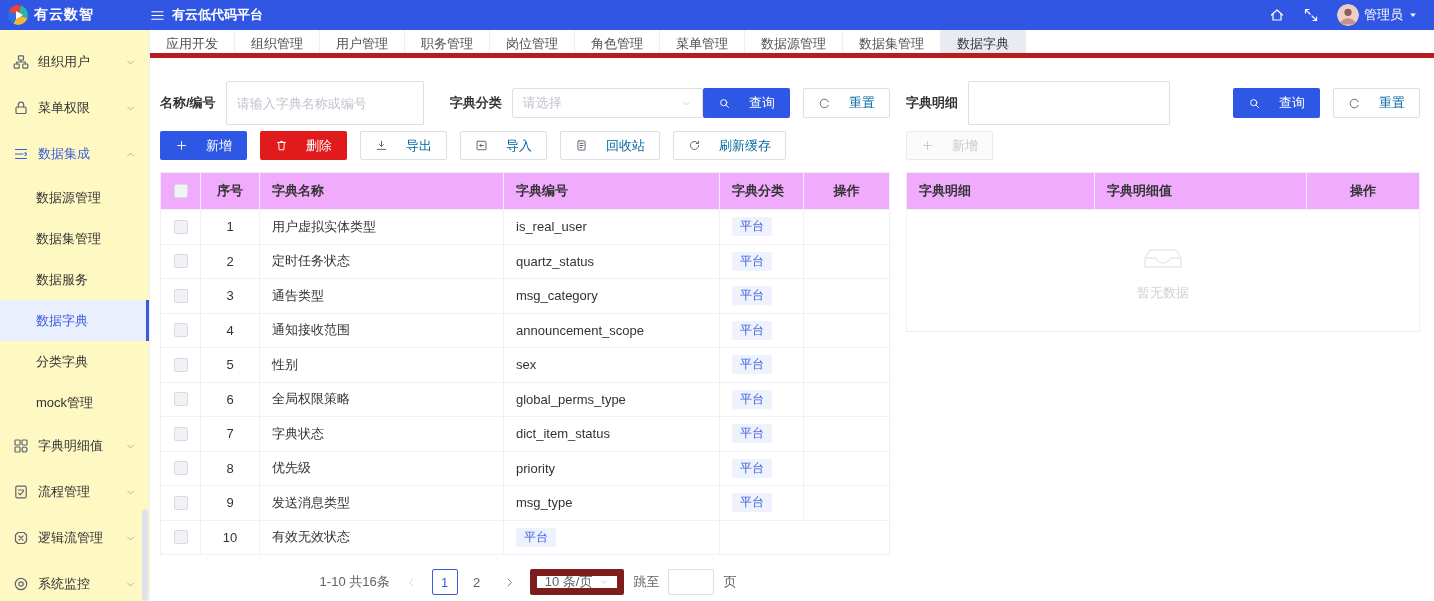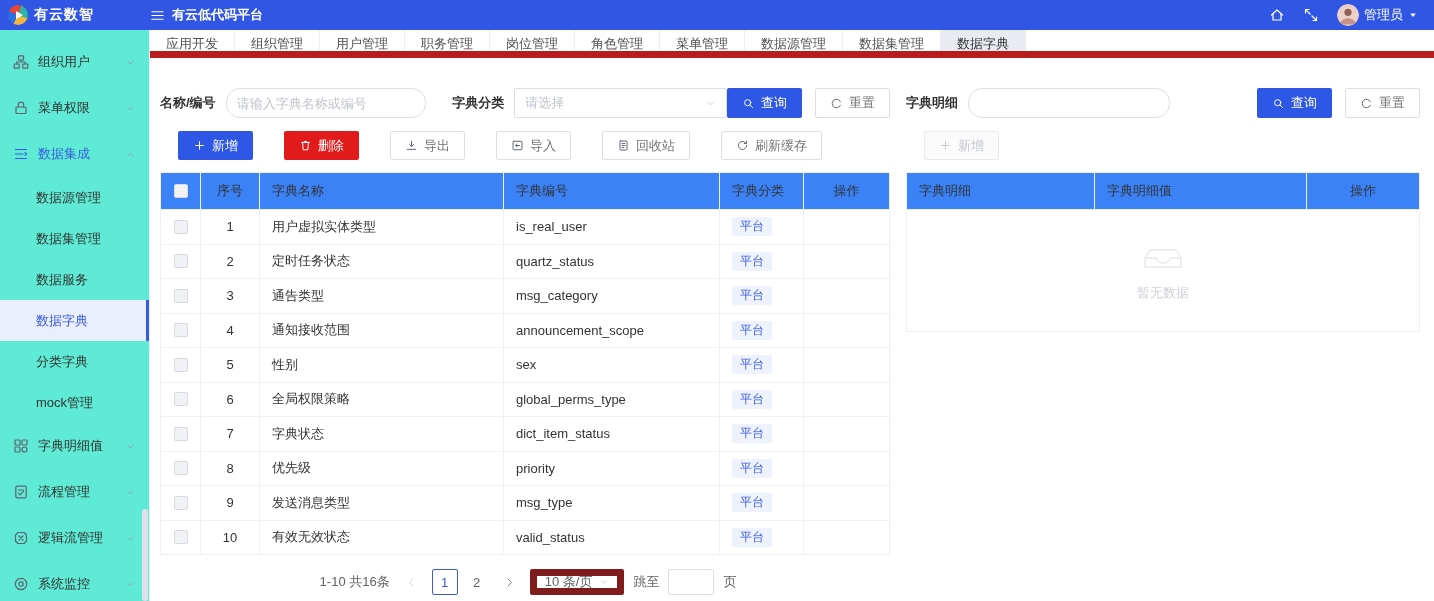--- a/index.html
+++ b/index.html
@@ -18,62 +18,62 @@
   .brand-text { font-weight:bold; font-size:14px; letter-spacing:1px; }
   .app-head { display:flex; align-items:center; gap:7px; font-weight:bold; font-size:13px; }
   .hicon { width:15px; height:15px; display:inline-flex; color:#fff; }
   .header-right { margin-left:auto; display:flex; align-items:center; gap:18px; padding-right:16px; }
   .hicon-lg { width:16px; height:16px; display:inline-flex; cursor:pointer; }
   .avatar { width:22px; height:22px; border-radius:50%; overflow:hidden; flex:none; cursor:pointer; }
   .user-wrap { display:flex; align-items:center; gap:5px; cursor:pointer; }
   .caret { width:10px; height:10px; display:inline-flex; }
   
   .layout { display:flex; height:571px; }
-  .sidebar { width:150px; flex:none; background:#5eead4; border-right:1px solid #edeff4; position:relative; padding-top:9px; }
+  .sidebar { width:150px; flex:none; background:#fef9c3; border-right:1px solid #edeff4; position:relative; padding-top:9px; }
   .side-item { height:46px; display:flex; align-items:center; padding:0 13px; cursor:pointer; color:#333; }
   .side-item .sicon { width:16px; height:16px; margin-right:9px; color:#5f6470; display:inline-flex; flex:none; }
   .side-item .chev { margin-left:auto; width:11px; height:11px; color:#9aa0ab; display:inline-flex; }
   .side-item.active { color:#3a5be0; }
   .side-item.active .sicon { color:#3a5be0; }
   .side-child { height:41px; display:flex; align-items:center; padding-left:36px; cursor:pointer; color:#333; }
   .side-child.active { background:#e9effc; color:#3a5be0; border-right:3px solid #3a5be0; }
   .side-scrollbar { position:absolute; right:1px; bottom:0; width:6px; height:92px; background:#dfe2ea; border-radius:3px; }
   .main { flex:1; min-width:0; display:flex; flex-direction:column; }
   
-  .tabbar { height:28px; flex:none; display:flex; background:#fff; border-bottom:7px solid #b91c1c; }
+  .tabbar { height:28px; flex:none; display:flex; background:#fff; border-bottom:5px solid #b91c1c; }
   .tab { padding:0 16px; line-height:27px; font-size:13px; color:#515151; border-right:1px solid #eceef3; cursor:pointer; white-space:nowrap; }
   .tab.active { background:#e8ebf2; color:#333; }
   
   .content { flex:1; display:flex; gap:16px; padding:30px 14px 0 10px; min-height:0; }
   .panel-left { width:730px; flex:none; display:flex; flex-direction:column; }
   .panel-right { flex:1; min-width:0; display:flex; flex-direction:column; }
   .filter-row { display:flex; align-items:center; height:30px; flex:none; }
   .f-label { font-weight:bold; color:#333; margin-right:10px; white-space:nowrap; }
-  .text-input { height:30px; border:1px solid #dcdfe6; border-radius:14px; padding:0 10px; font-size:13px; color:#333; outline:none; font-family:inherit; background:#fff; }
+  .text-input { height:44px; border:1px solid #dcdfe6; border-radius:2px; padding:0 10px; font-size:13px; color:#333; outline:none; font-family:inherit; background:#fff; }
   .text-input::placeholder { color:#bfc4cc; }
   .name-input { width:224px; }
   .detail-input { width:202px; }
   .select { width:238px; height:30px; border:1px solid #dcdfe6; border-radius:2px; display:flex; align-items:center; justify-content:space-between; padding:0 10px; color:#bfc4cc; cursor:pointer; background:#fff; }
   .select .chev { width:11px; height:11px; color:#c0c4cc; display:inline-flex; }
   .ml26 { margin-left:26px; }
   .filter-actions { margin-left:auto; display:flex; gap:13px; }
-  .btn { height:30px; border-radius:2px; display:inline-flex; align-items:center; gap:6px; padding:0 14px; cursor:pointer; border:1px solid transparent; font-size:13px; white-space:nowrap; background:#fff; }
+  .btn { height:30px; border-radius:2px; display:inline-flex; align-items:center; gap:18px; padding:0 14px; cursor:pointer; border:1px solid transparent; font-size:13px; white-space:nowrap; background:#fff; }
   .btn .bicon { width:13px; height:13px; display:inline-flex; }
   .btn-primary { background:#2d57e4; color:#fff; }
   .btn-danger { background:#e11b1b; color:#fff; }
-  .btn-plain { border-color:#dcdfe6; color:#737373;text-align:center; }
+  .btn-plain { border-color:#dcdfe6; color:#0369a1;text-align:center; }
   .btn-plain .bicon { color:#5f6470; }
   .btn-disabled { background:#fbfbfc; border-color:#e7eaef; color:#c3c7cf; cursor:not-allowed; }
   .toolbar { display:flex; gap:13px; margin-top:13px; flex:none; }
-  .toolbar .btn { height:29px;margin-left:18px; }
+  .toolbar .btn { height:29px; }
   
   .table { margin-top:12px; border:1px solid #eef0f5; flex:none; }
   .grid-left { display:grid; grid-template-columns:40px 59px 244px 216px 84px 1fr; }
   .grid-right { display:grid; grid-template-columns:188px 212px 1fr; }
-  .t-head { background:#3b82f6; font-weight:normal; height:36px; }
+  .t-head { background:#f0abfc; font-weight:bold; height:36px; }
   .t-row { height:34.5px; border-top:1px solid #f0f1f5; }
   .t-cell { display:flex; align-items:center; padding:0 12px; border-right:1px solid #f0f1f5; height:100%; overflow:hidden; white-space:nowrap; }
   .t-cell:last-child { border-right:none; }
   .t-cell.center { justify-content:center; padding:0; }
   .checkbox { width:14px; height:14px; border:1px solid #d7dae1; border-radius:2px; background:#f1f2f5; cursor:pointer; flex:none; }
   .tag { background:#eef2fd; color:#3d5fe0; font-size:12px; padding:2px 8px; border-radius:2px; line-height:15px; }
   .empty-body { height:122px; display:flex; flex-direction:column; align-items:center; justify-content:center; gap:8px; border-top:1px solid #f0f1f5; }
   .empty-text { color:#cdd0d6; font-size:13px; }
   
   .pagination { display:flex; align-items:center; justify-content:center; gap:9px; margin-top:14px; color:#606266; flex:none; }
@@ -481,21 +481,20 @@
                   <span class="tag">平台</span>
                 </div>
                 <div class="t-cell center"></div>
               </div>
               <div class="grid-left t-row">
                 <div class="t-cell center">
                   <span class="checkbox"></span>
                 </div>
                 <div class="t-cell center">10</div>
                 <div class="t-cell">有效无效状态</div>
-                <div class="t-cell">valid_status</div>
                 <div class="t-cell">
                   <span class="tag">平台</span>
                 </div>
                 <div class="t-cell center"></div>
               </div>
             </div>
         </div>
 
         <div class="pagination">
           <span class="pg-total">1-10 共16条</span>

